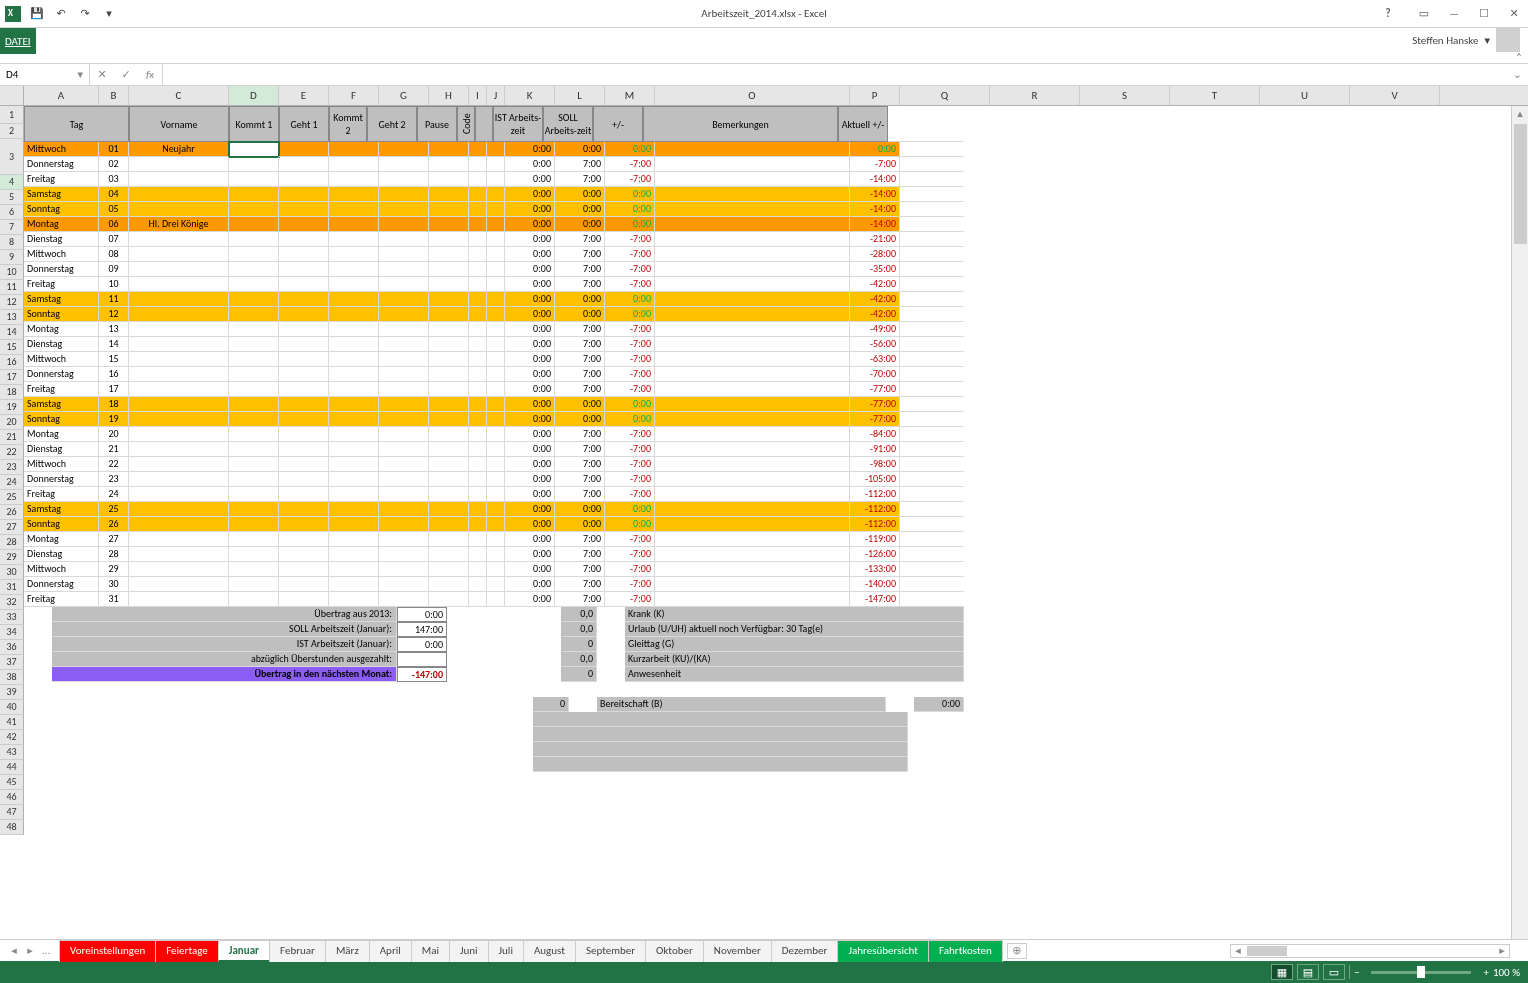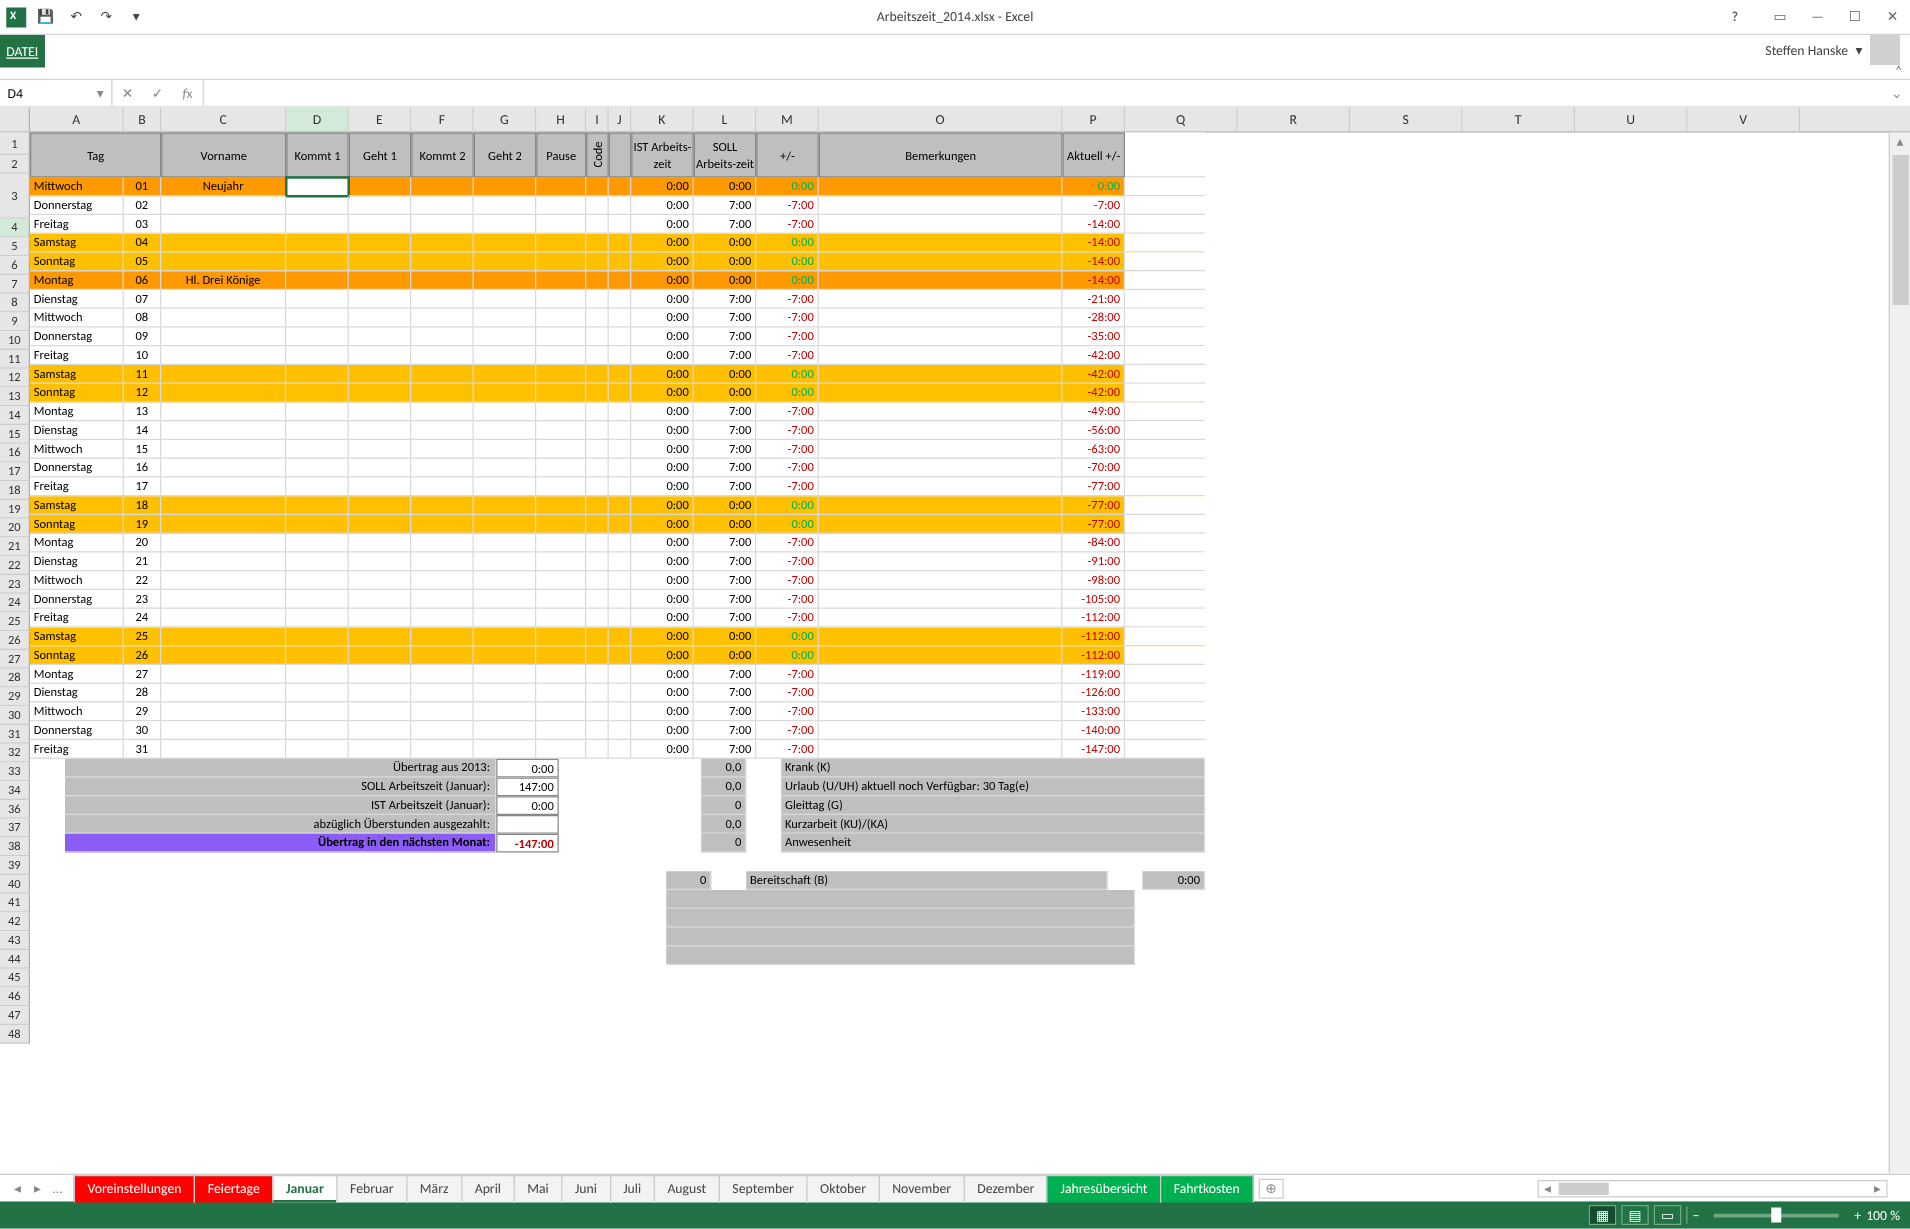--- a/index.html
+++ b/index.html
@@ -217,21 +217,21 @@
         <div class="rh" style="height: 15px; line-height: 14px;">46</div>
         <div class="rh" style="height: 15px; line-height: 14px;">47</div>
         <div class="rh" style="height: 15px; line-height: 14px;">48</div>
       </div>
     <div class="sheet" id="sheet">
         <div style="display: flex; height: 36px;">
           <div class="thead" style="width: 105px; height: 36px;">Tag</div>
           <div class="thead" style="width: 100px; height: 36px;">Vorname</div>
           <div class="thead" style="width: 50px; height: 36px;">Kommt 1</div>
           <div class="thead" style="width: 50px; height: 36px;">Geht 1</div>
-          <div class="thead" style="width: 50px; height: 36px;">Kommt 2</div>
+          <div class="thead" style="width: 38px; height: 36px;">Kommt 2</div>
           <div class="thead" style="width: 50px; height: 36px;">Geht 2</div>
           <div class="thead" style="width: 40px; height: 36px;">Pause</div>
           <div class="thead vert" style="width: 18px; height: 36px;">Code</div>
           <div class="thead" style="width: 18px; height: 36px;"></div>
           <div class="thead" style="width: 50px; height: 36px;">IST Arbeits-zeit</div>
           <div class="thead" style="width: 50px; height: 36px;">SOLL Arbeits-zeit</div>
           <div class="thead" style="width: 50px; height: 36px;">+/-</div>
           <div class="thead" style="width: 195px; height: 36px;">Bemerkungen</div>
           <div class="thead" style="width: 50px; height: 36px;">Aktuell +/-</div>
           <div class="blank-cols" style="height: 36px;"></div>

